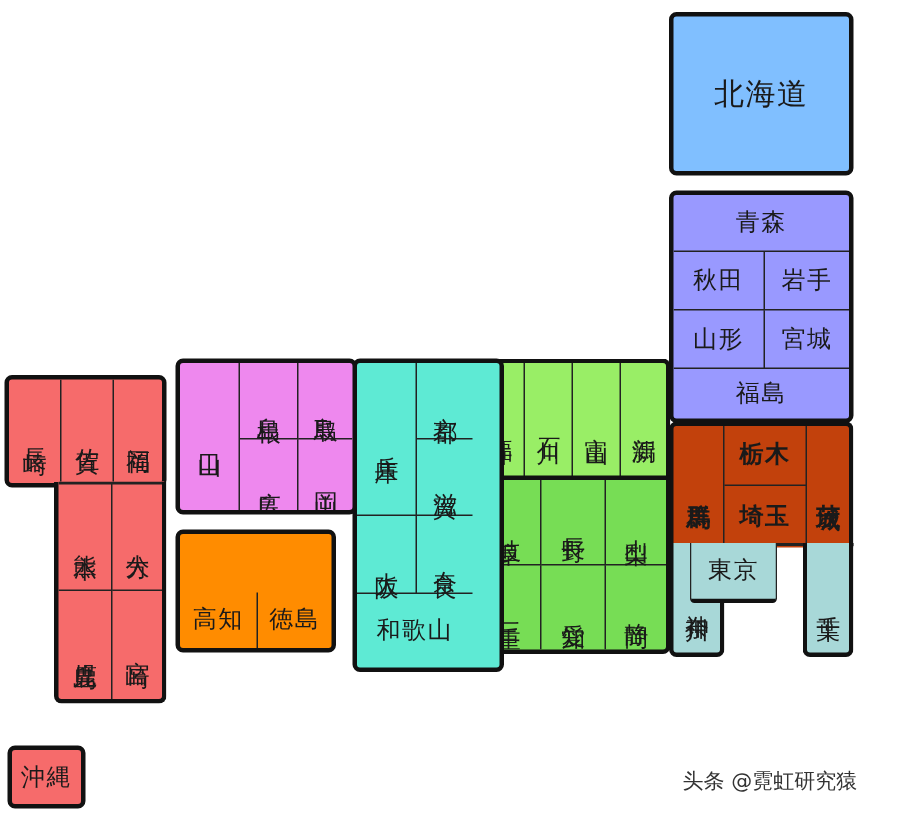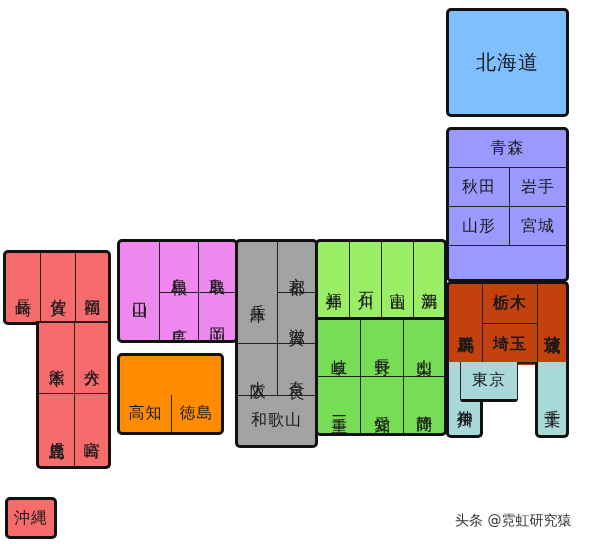--- a/index.html
+++ b/index.html
@@ -42,20 +42,21 @@
 <div class="region" style="left:446px;top:8px;width:123px;height:109px;background:#80BFFF;">
   <div class="pref nb nr" style="left:0;top:0;width:100%;height:100%;font-size:20px;">北海道</div>
 </div>
 
 <div class="region" style="left:446px;top:127px;width:123px;height:155px;background:#9999FF;">
   <div class="pref nr" style="left:0;top:0;width:117px;height:38px;">青森</div>
   <div class="pref" style="left:0;top:38px;width:61px;height:39px;">秋田</div>
   <div class="pref nr" style="left:61px;top:38px;width:56px;height:39px;">岩手</div>
   <div class="pref" style="left:0;top:77px;width:61px;height:39px;">山形</div>
   <div class="pref nr" style="left:61px;top:77px;width:56px;height:39px;">宮城</div>
+  <div class="pref nb nr" style="left:0;top:116px;width:117px;height:33px;">福島</div>
 </div>
 
 <div class="region" style="left:446px;top:281px;width:123px;height:84px;background:#c2410c;border-bottom:none;border-radius:5px 5px 0 0;font-weight:bold;">
   <div class="pref v nb" style="left:0;top:0;width:34px;height:81px;">群馬</div>
   <div class="pref" style="left:34px;top:0;width:55px;height:40px;">栃木</div>
   <div class="pref nb" style="left:34px;top:40px;width:55px;height:41px;">埼玉</div>
   <div class="pref v nr nb" style="left:89px;top:0;width:28px;height:81px;">茨城</div>
 </div>
 <div style="position:absolute;left:446px;top:362px;width:123px;height:1.5px;background:#222;"></div>
 <div class="region" style="left:446px;top:362px;width:37px;height:76px;background:#A8D8D8;border-top:none;border-radius:0 0 5px 5px;">
@@ -77,21 +78,21 @@
 
 <div class="region" style="left:315px;top:317px;width:132px;height:119px;background:#77DD55;border-radius:0 0 5px 5px;">
   <div class="pref v" style="left:0;top:0;width:43px;height:57px;">岐阜</div>
   <div class="pref v" style="left:43px;top:0;width:43px;height:57px;">長野</div>
   <div class="pref v nr" style="left:86px;top:0;width:40px;height:57px;">山梨</div>
   <div class="pref v nb" style="left:0;top:57px;width:43px;height:56px;">三重</div>
   <div class="pref v nb" style="left:43px;top:57px;width:43px;height:56px;">愛知</div>
   <div class="pref v nb nr" style="left:86px;top:57px;width:40px;height:56px;">静岡</div>
 </div>
 
-<div class="region" style="left:235px;top:239px;width:83px;height:209px;background:#a3a3a3;">
+<div class="region" style="left:235px;top:239px;width:101px;height:209px;background:#5eead4;">
   <div class="pref v" style="left:0;top:0;width:40px;height:102px;">兵庫</div>
   <div class="pref v nr" style="left:40px;top:0;width:37px;height:51px;">京都</div>
   <div class="pref v nr" style="left:40px;top:51px;width:37px;height:51px;">滋賀</div>
   <div class="pref v" style="left:0;top:102px;width:40px;height:52px;">大阪</div>
   <div class="pref v nr" style="left:40px;top:102px;width:37px;height:52px;">奈良</div>
   <div class="pref nb nr" style="left:0;top:154px;width:77px;height:49px;">和歌山</div>
 </div>
 
 <div class="region" style="left:117px;top:239px;width:121px;height:104px;background:#EE88EE;">
   <div class="pref v nb" style="left:0;top:0;width:40px;height:98px;">山口</div>

